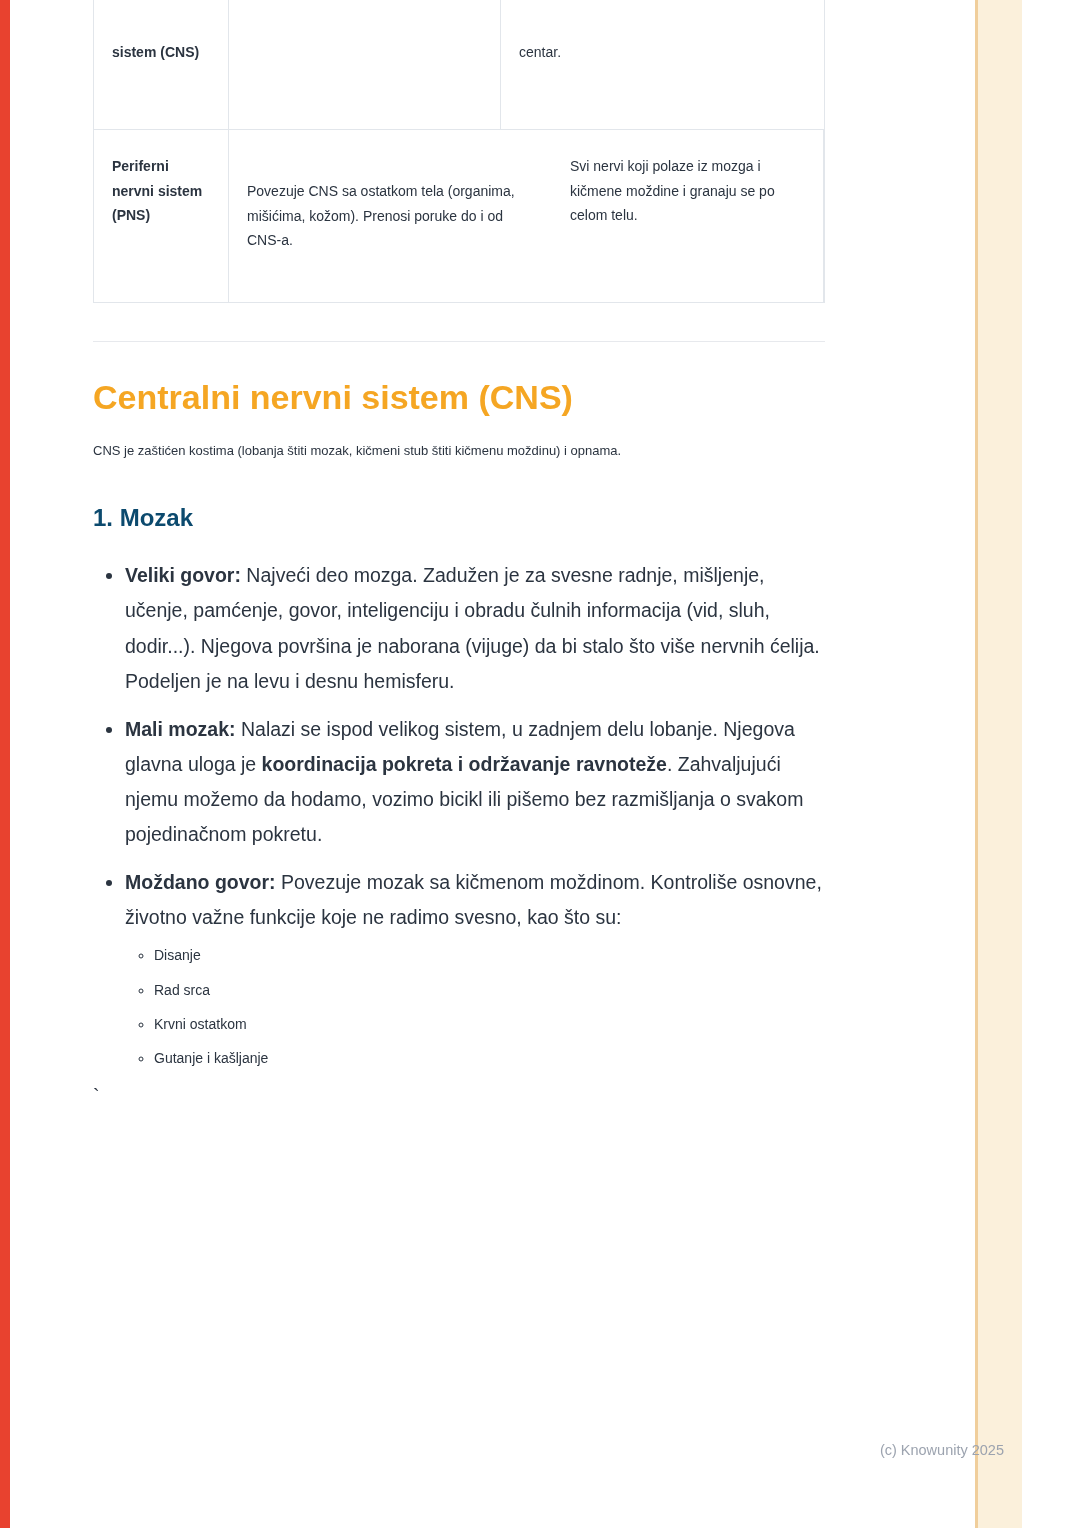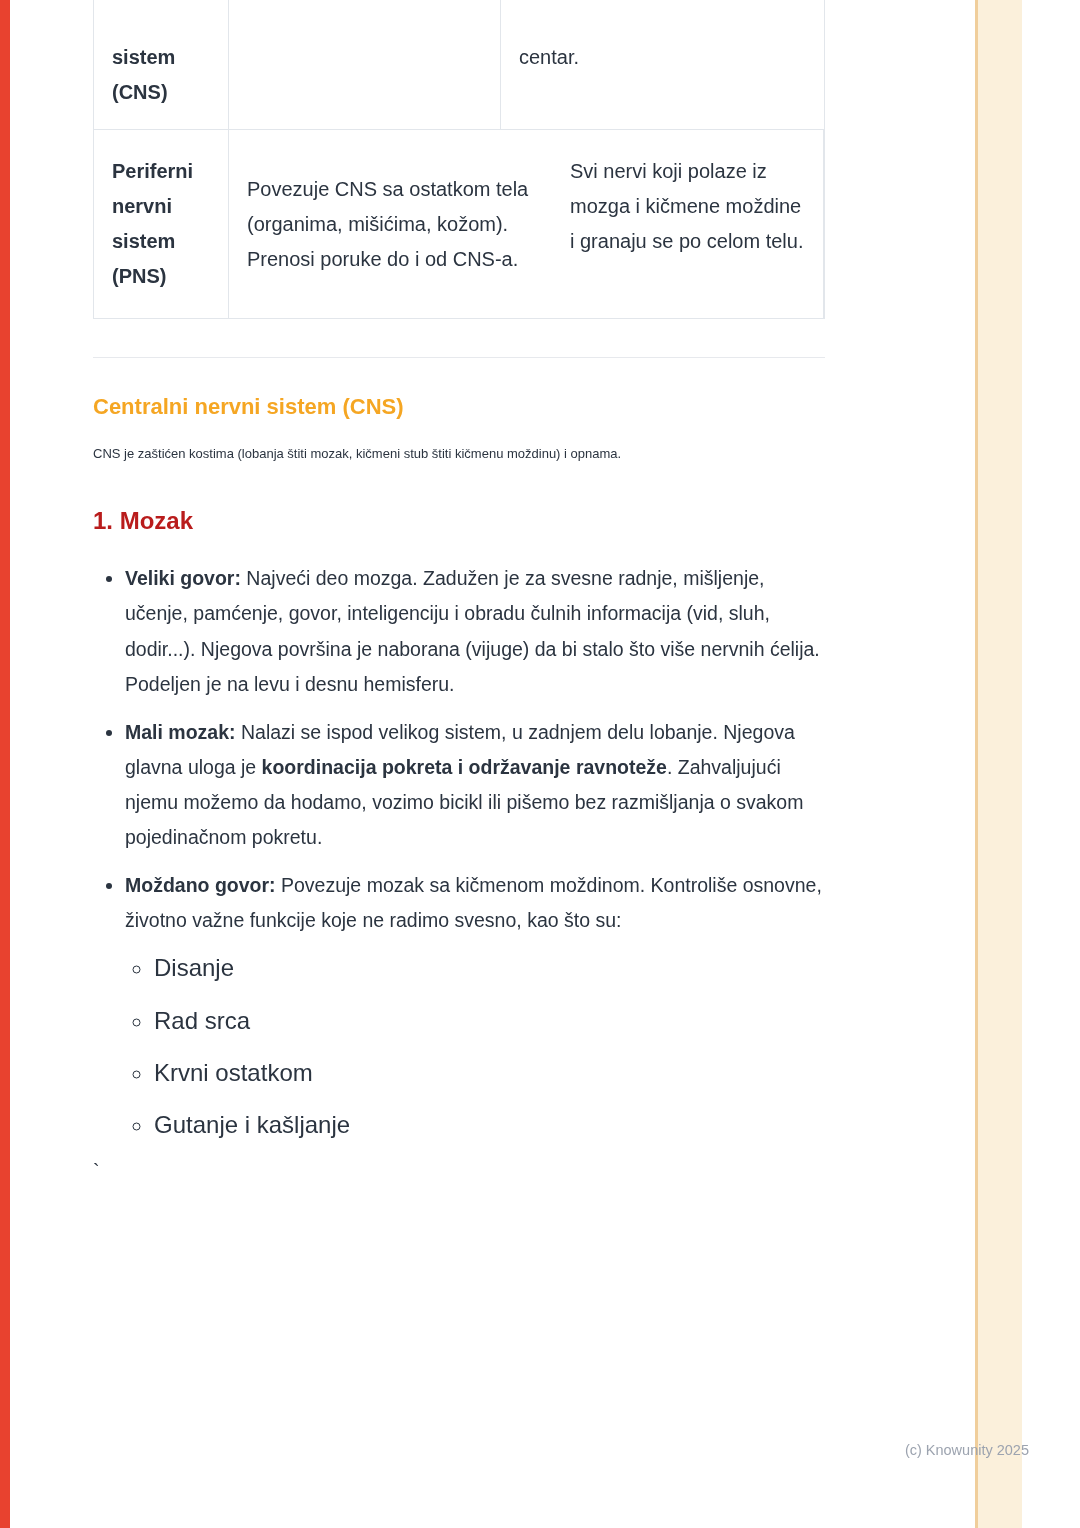--- a/index.html
+++ b/index.html
@@ -34,47 +34,47 @@
     background: #fff;
   }
   .t-row { display: flex; }
   .row-partial {
     height: 130px;
     overflow: hidden;
     border-bottom: 1px solid #e2e6eb;
   }
   .cell {
     padding: 24px 18px;
-    font-size: 20px;
+    font-size: 14px;
     line-height: 1.75;
     color: #2b3440;
   }
   .c1 { width: 135px; font-weight: bold; border-right: 1px solid #e2e6eb; }
   .c2 { width: 272px; border-right: 1px solid #e2e6eb; }
   .c3 { flex: 1; }
   .row-partial .cell { padding-top: 40px; }
   .row-pns { min-height: 172px; }
   .vcenter { display: flex; align-items: center; }
   
   .divider {
     border: none;
     border-top: 1px solid #e7e9ed;
     margin-top: 38px;
   }
   h2 {
     margin-top: 36px;
-    font-size: 22px;
+    font-size: 34px;
     font-weight: bold;
     color: #f5a623;
   }
   h3 {
     margin-top: 42px;
     font-size: 24px;
     font-weight: bold;
-    color: #b91c1c;
+    color: #0c4a6e;
   }
   .para {
     margin-top: 22px;
     font-size: 13px;
     line-height: 1.8;
   }
   .justify { text-align: justify; }
   ul.main-list {
     margin-top: 26px;
     padding-left: 32px;
@@ -85,31 +85,31 @@
     line-height: 1.8;
     margin-bottom: 13px;
   }
   .b { font-weight: bold; }
   ul.sub {
     list-style: circle;
     padding-left: 29px;
     margin-top: 8px;
   }
   ul.sub > li {
-    font-size: 24px;
+    font-size: 14px;
     line-height: 1.8;
     margin-bottom: 9px;
   }
   .stray {
     margin-top: 14px;
     font-size: 19.5px;
   }
   .footer {
     position: absolute;
-    right: 51px;
+    right: 76px;
     bottom: 70px;
     font-size: 14.5px;
     color: #9ca3af;
     z-index: 5;
   }
 </style>
 </head>
 <body>
 
 <div class="left-stripe"></div>

